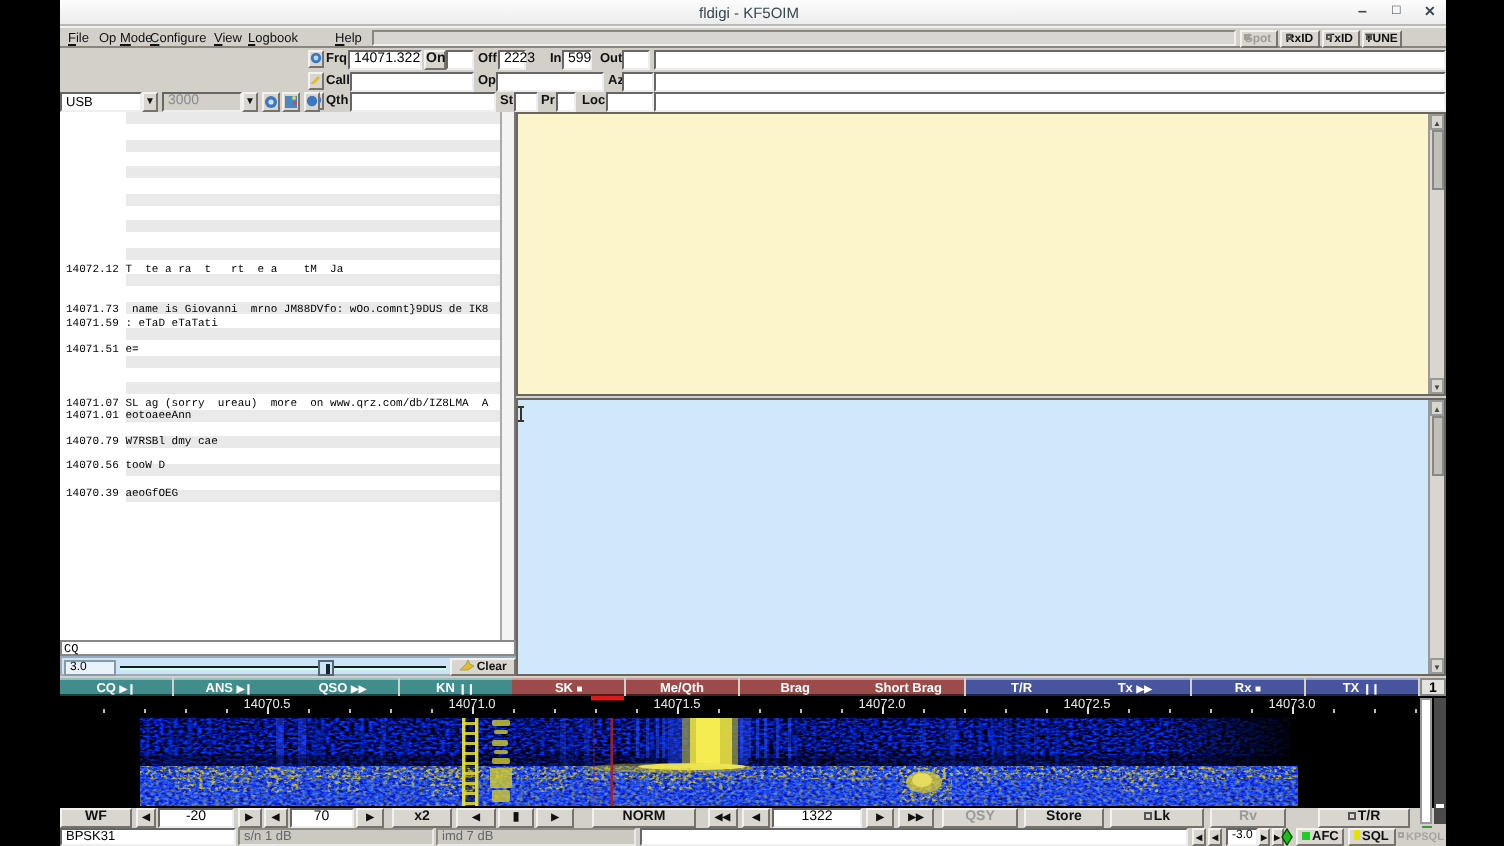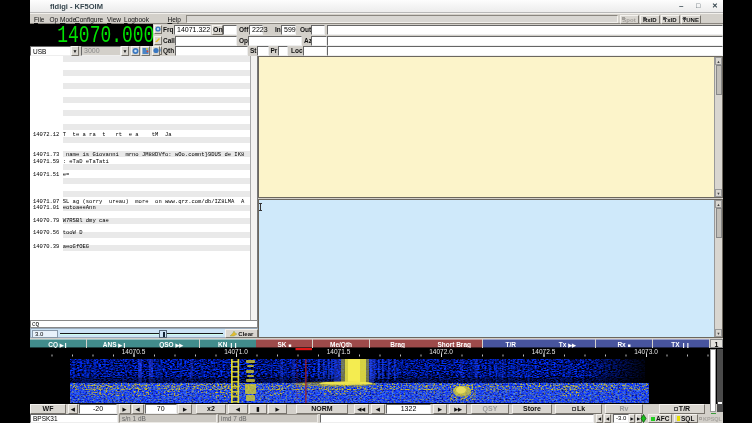--- a/index.html
+++ b/index.html
@@ -4,21 +4,21 @@
 html,body{margin:0;padding:0;background:#000;width:752px;height:423px;overflow:hidden;}
 *{box-sizing:border-box;}
 #win{position:absolute;left:30px;top:0;width:693px;height:423px;background:#d3d0ca;font-family:"Liberation Sans",sans-serif;overflow:hidden;opacity:0.999;}
 .abs{position:absolute;}
 .lbl{position:absolute;font-size:6.5px;font-weight:bold;color:#111;line-height:10px;}
 .fld{position:absolute;background:#fff;border:1px solid #888;border-top-color:#666;border-left-color:#666;border-bottom-color:#eee;border-right-color:#eee;font-size:7px;line-height:8px;color:#000;padding:0 2px;}
 .btn{position:absolute;background:#d9d6d0;border:1px solid;border-color:#f4f2ee #77736c #77736c #f4f2ee;font-size:7px;font-weight:bold;color:#111;text-align:center;}
 .mbtn{position:absolute;height:9px;font-size:6.5px;font-weight:bold;color:#fff;text-align:center;line-height:9px;border-top:1px solid rgba(255,255,255,.45);border-bottom:1px solid rgba(0,0,0,.55);}
 
 #title{position:absolute;left:0;top:0;width:693px;height:13px;background:linear-gradient(#fdfdfd,#ececec);border-bottom:1px solid #b8b8b8;}
-#title .t{position:absolute;left:20px;right:40px;top:2px;font-size:7.5px;font-weight:bold;color:#37474f;}
+#title .t{position:absolute;left:36px;right:40px;top:2px;text-align:center;font-size:7.5px;font-weight:normal;color:#37474f;}
 
 #menu{position:absolute;left:0;top:13px;width:693px;height:11px;background:#d3d0ca;border-top:1px solid #f2f0ec;border-bottom:1px solid #8a867f;}
 #menu span{position:absolute;top:1.5px;font-size:6.5px;color:#111;}
 
 #freq{position:absolute;left:0;top:24px;width:123px;height:22px;background:#000;color:#00e400;font-family:"Liberation Mono",monospace;font-size:23px;text-align:right;line-height:25px;}
 #freq span{display:inline-block;transform:scaleX(0.78);transform-origin:100% 50%;}
 
 #brow{position:absolute;left:0;top:56px;width:228px;height:264px;background:#fff;border-right:1px solid #777;overflow:hidden;}
 .stripe{position:absolute;left:33px;width:187px;height:6px;background:#e9e9e9;}
 .bt{position:absolute;left:3px;font-family:"Liberation Mono",monospace;font-size:5.5px;color:#000;white-space:pre;}
@@ -54,21 +54,20 @@
   <span style="left:45px"><u>C</u>onfigure</span>
   <span style="left:77px"><u>V</u>iew</span>
   <span style="left:94px"><u>L</u>ogbook</span>
   <span style="left:137.5px"><u>H</u>elp</span>
   <div class="abs" style="left:156px;top:1px;width:432px;height:8px;background:#d8d6d2;border:1px solid;border-color:#8a867f #f2f0ec #f2f0ec #8a867f"></div>
   <div class="btn" style="left:589.5px;top:0.5px;width:19px;height:9px;line-height:8px;font-size:6px;color:#a09d98"><span class="ck" style="width:3px;height:3px;border-color:#a09d98"></span>Spot</div>
   <div class="btn" style="left:610px;top:0.5px;width:19.5px;height:9px;line-height:8px;font-size:6px"><span class="ck" style="width:3px;height:3px"></span>RxID</div>
   <div class="btn" style="left:630.5px;top:0.5px;width:19px;height:9px;line-height:8px;font-size:6px"><span class="ck" style="width:3px;height:3px"></span>TxID</div>
   <div class="btn" style="left:650.5px;top:0.5px;width:20.5px;height:9px;line-height:8px;font-size:6px"><span class="ck" style="width:3px;height:3px"></span>TUNE</div>
  </div>
- <div id="freq"><span>14070.000</span></div>
 
  <div id="topfields">
 
   <div class="btn" style="left:124px;top:25px;width:8px;height:9px"><svg width="6" height="6" style="margin-top:0px">
           <circle cx="3" cy="3" r="2.6" fill="#3a78c2"></circle>
           <circle cx="3" cy="3" r="1.2" fill="#bcd6ef"></circle>
         </svg></div>
   <div class="btn" style="left:124px;top:35.5px;width:8px;height:9px"><svg width="6" height="6">
           <path d="M0 5 L4 1 L5 2 L2 5 Z" fill="#e8b92c"></path>
         </svg></div>

